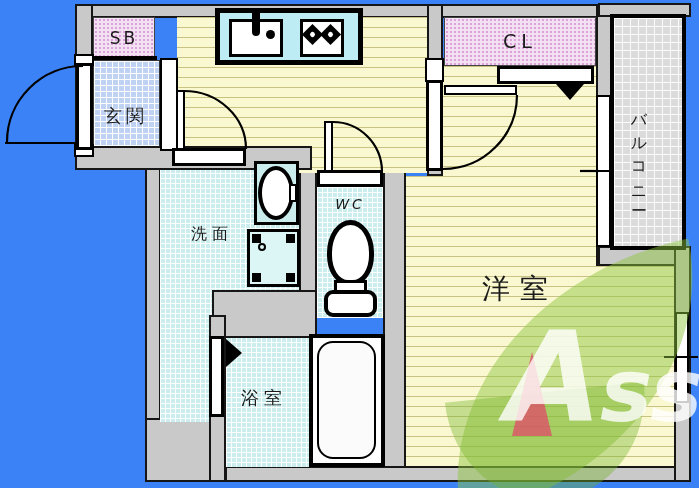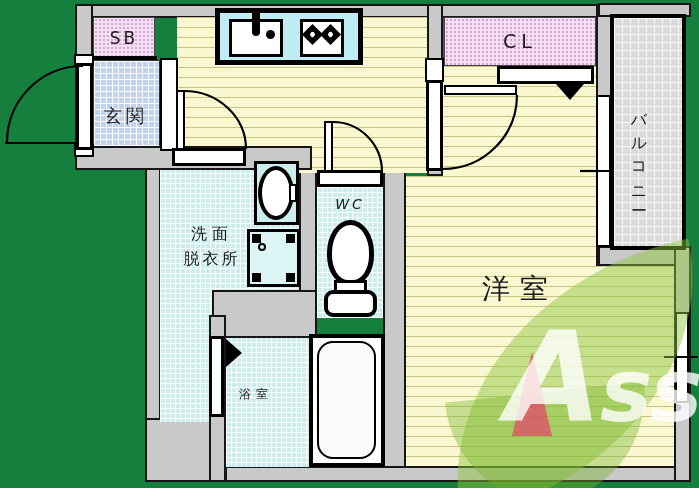--- a/index.html
+++ b/index.html
@@ -1,16 +1,16 @@
 <!DOCTYPE html>
 <html style="--wall: #C9C9C9; --room-yellow: #FAF8D0; --stripe: #C9C383; --wet-cyan: #CBEDED; --entry-blue: #BFD2F2; --closet-pink: #F3E0F3; --pink-dot: #D9A3D9; --balcony-gray: #DBDBDB; --counter-cyan: #BEECF4; --logo-green: #8FC53F; --logo-red: #E04868;"><head>
 <meta charset="utf-8">
 <style>
   html,body{margin:0;padding:0;background:#fff;}
-  #canvas{position:relative;width:699px;height:488px;background:#15803d;overflow:hidden;
+  #canvas{position:relative;width:699px;height:488px;background:#3b82f6;overflow:hidden;
           font-family:"DejaVu Sans","Liberation Sans",sans-serif;}
   #canvas *{box-sizing:border-box;position:absolute;}
   .wall{background:var(--wall,#C9C9C9);border:2px solid #161616;}
   .opening{background:#fff;border:2.5px solid #000;}
   .stripes-yellow{background-color:var(--room-yellow,#FAF8D0);
      background-image:repeating-linear-gradient(to bottom,var(--stripe,#C9C383) 0 1px,transparent 1px 10px);}
   .grid-cyan{background-color:var(--wet-cyan,#CBEDED);
      background-image:linear-gradient(to right,rgba(255,255,255,.95) 1px,transparent 1px),
                       linear-gradient(to bottom,rgba(255,255,255,.95) 1px,transparent 1px);
      background-size:5px 5px;}
@@ -127,23 +127,22 @@
       <path d="M517,95 A74,74 0 0 1 443,169"></path>
       <line x1="580" y1="171" x2="599" y2="171"></line>
       <line x1="664" y1="357" x2="698" y2="357"></line>
     </g>
   </svg>
 
   <div class="label" style="left:93px;top:28px;width:62px;font-size:17px;letter-spacing:3px;">SB</div>
   <div class="label" style="left:88px;top:104px;width:76px;font-size:18px;letter-spacing:4px;">玄関</div>
   <div class="label" style="left:162px;top:224px;width:100px;font-size:16px;letter-spacing:5px;">洗面</div>
   <div class="label" style="left:444px;top:30px;width:152px;font-size:19px;letter-spacing:5px;">CL</div>
-  <div class="label" style="left:157px;top:249px;width:110px;font-size:16px;letter-spacing:3px;">脱衣所</div>
   <div class="label" style="left:317px;top:196px;width:66px;font-size:14px;letter-spacing:3px;font-style:italic;">WC</div>
-  <div class="label" style="left:214px;top:386px;width:84px;font-size:12px;letter-spacing:5px;">浴室</div>
+  <div class="label" style="left:222px;top:386px;width:84px;font-size:18px;letter-spacing:5px;">浴室</div>
   <div class="label" style="left:430px;top:270px;width:180px;font-size:28px;letter-spacing:10px;">洋室</div>
   <div class="label vtext" style="left:628px;top:80px;height:150px;font-size:16px;">バルコニー</div>
 
   <div style="left:435px;top:265px;width:280px;height:228px;background:var(--logo-green,#8FC53F);opacity:.48;
               border-radius:100% 0 100% 0;transform:rotate(-12deg);"></div>
   <div style="left:450px;top:392px;width:200px;height:108px;background:#76B32B;opacity:.4;
               border-radius:0 0 50% 50% / 0 0 100% 100%;transform:rotate(-6deg);"></div>
   <div style="left:512px;top:352px;width:40px;height:84px;background:var(--logo-red,#E04868);opacity:.75;
               clip-path:polygon(50% 0,100% 100%,0 100%);"></div>
   <div class="wm-text" style="left:506px;top:316px;width:220px;">

